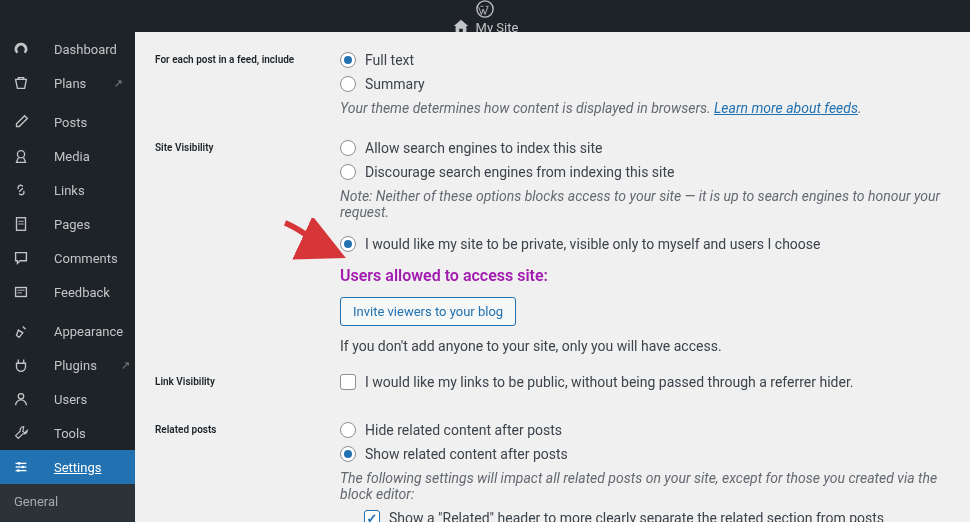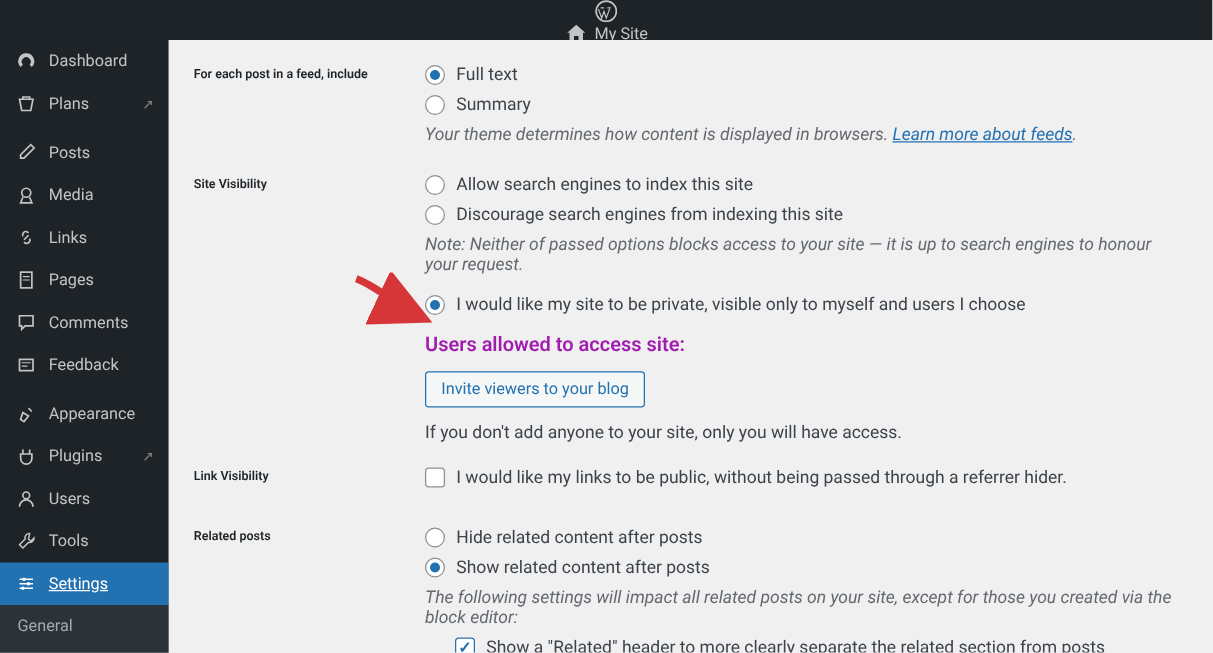--- a/index.html
+++ b/index.html
@@ -6,21 +6,21 @@
 body { font-family: -apple-system, BlinkMacSystemFont, "Segoe UI", Roboto, sans-serif; font-size: 13px; color: #3c434a; background: #f0f0f1; width: 970px; height: 522px; overflow: hidden; }
 
 
 .topbar { height: 32px; background: #1d2327; color: #c3c4c7; display: flex; align-items: center; padding: 0 8px; flex-direction: column; }
 .topbar-item { display: flex; align-items: center; padding: 0 8px; height: 32px; color: #c3c4c7; font-size: 13px; gap: 6px; }
 .topbar-spacer { flex: 1; }
 .wp-logo { width:18px; height:18px; }
 
 
 .sidebar { position: absolute; top: 32px; left: 0; width: 135px; height: calc(522px - 32px); background: #1d2327; color: #c3c4c7; font-size: 13px; overflow: hidden; }
-.menu-item { display: flex; align-items: center; padding: 8px 12px; gap: 9px; color: #c3c4c7; position: relative; }
+.menu-item { display: flex; align-items: center; padding: 8px 12px; gap: 24px; color: #c3c4c7; position: relative; }
 .menu-item.active { background: #2271b1; color: #fff; text-decoration: underline; }
 .menu-item .ext { margin-left: auto; opacity: .6; font-size: 11px; }
 .menu-sep { height: 5px; }
 .submenu { background: #2c3338; padding: 4px 0; }
 .submenu-item { padding: 6px 12px 6px 14px; color: #a7aaad; font-size: 13px; }
 .menu-icon { width: 18px; height: 18px; display: inline-flex; align-items: center; justify-content: center; fill: currentColor; flex-shrink: 0; }
 
 
 .content { position: absolute; top: 32px; left: 135px; right: 0; bottom: 0; background: #f0f0f1; padding: 20px 20px 0 20px; overflow: hidden; }
 .form-row { display: flex; align-items: flex-start; margin-bottom: 24px; }
@@ -225,21 +225,21 @@
     <div class="form-label">Site Visibility</div>
     <div class="form-body" style="position:relative;">
       <div class="radio-row">
         <span class="radio"></span>
         <span>Allow search engines to index this site</span>
       </div>
       <div class="radio-row">
         <span class="radio"></span>
         <span>Discourage search engines from indexing this site</span>
       </div>
-      <div class="desc">Note: Neither of passed options blocks access to your site — it is up to search engines to honour your request.</div>
+      <div class="desc">Note: Neither of these options blocks access to your site — it is up to search engines to honour your request.</div>
       <div class="radio-row" style="margin-top:16px;">
         <span class="radio selected"></span>
         <span>I would like my site to be private, visible only to myself and users I choose</span>
       </div>
       <div class="h4">Users allowed to access site:</div>
       <div class="btn">Invite viewers to your blog</div>
       <div class="sub-note">If you don't add anyone to your site, only you will have access.</div>
 
       
       <svg class="red-arrow" style="left:-60px; top:78px;" width="70" height="50" viewBox="0 0 70 50">

